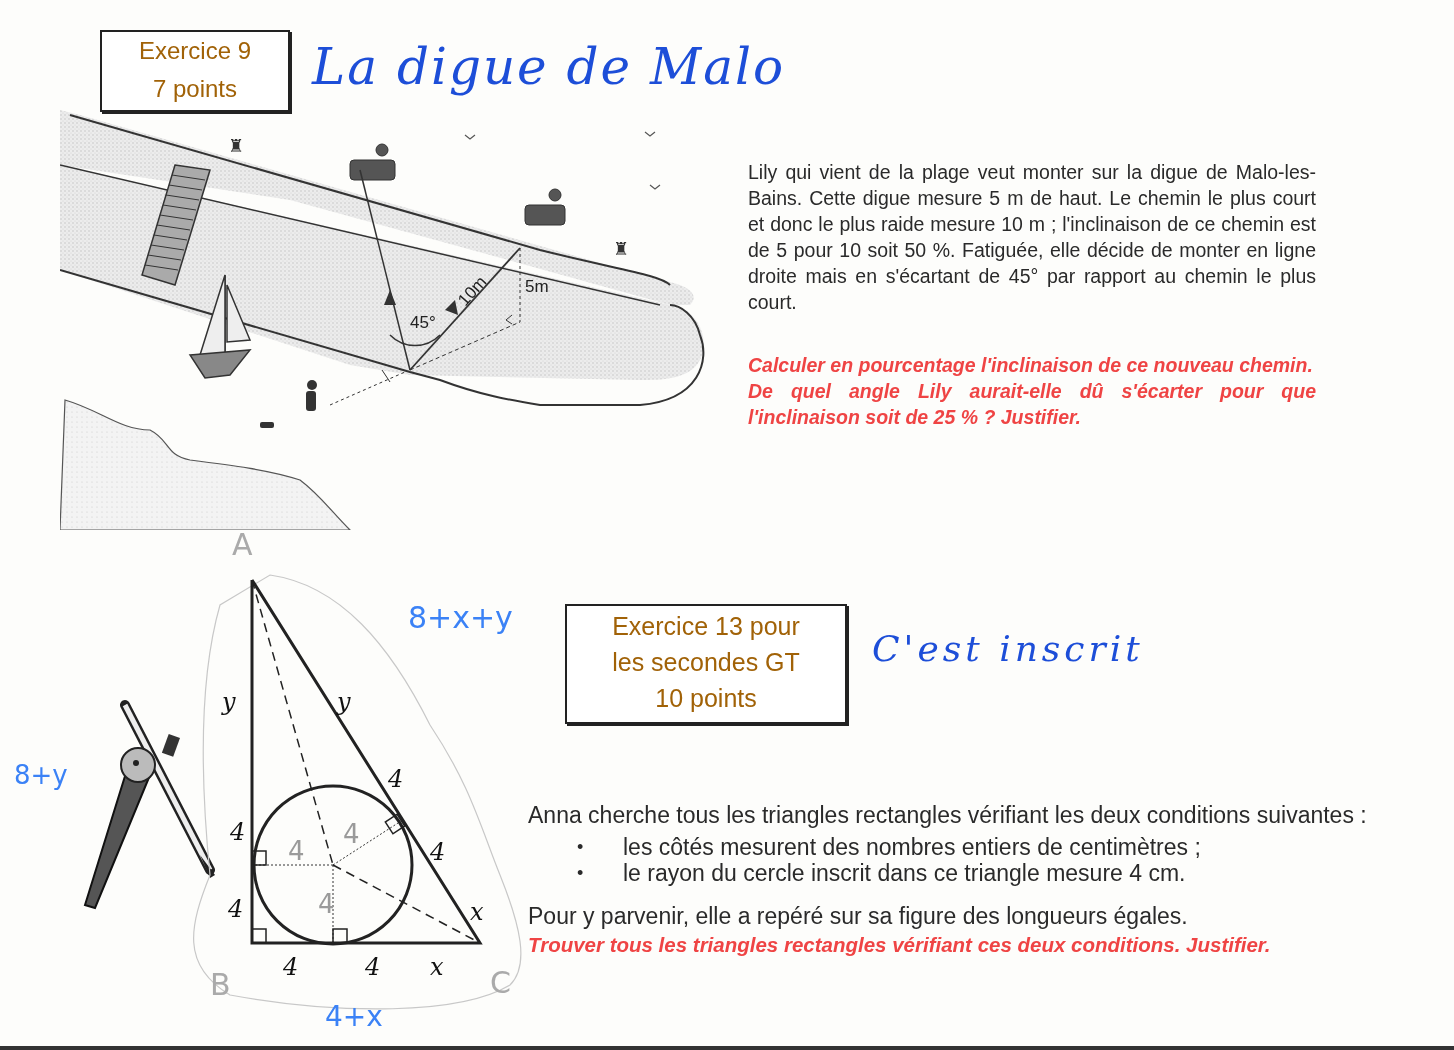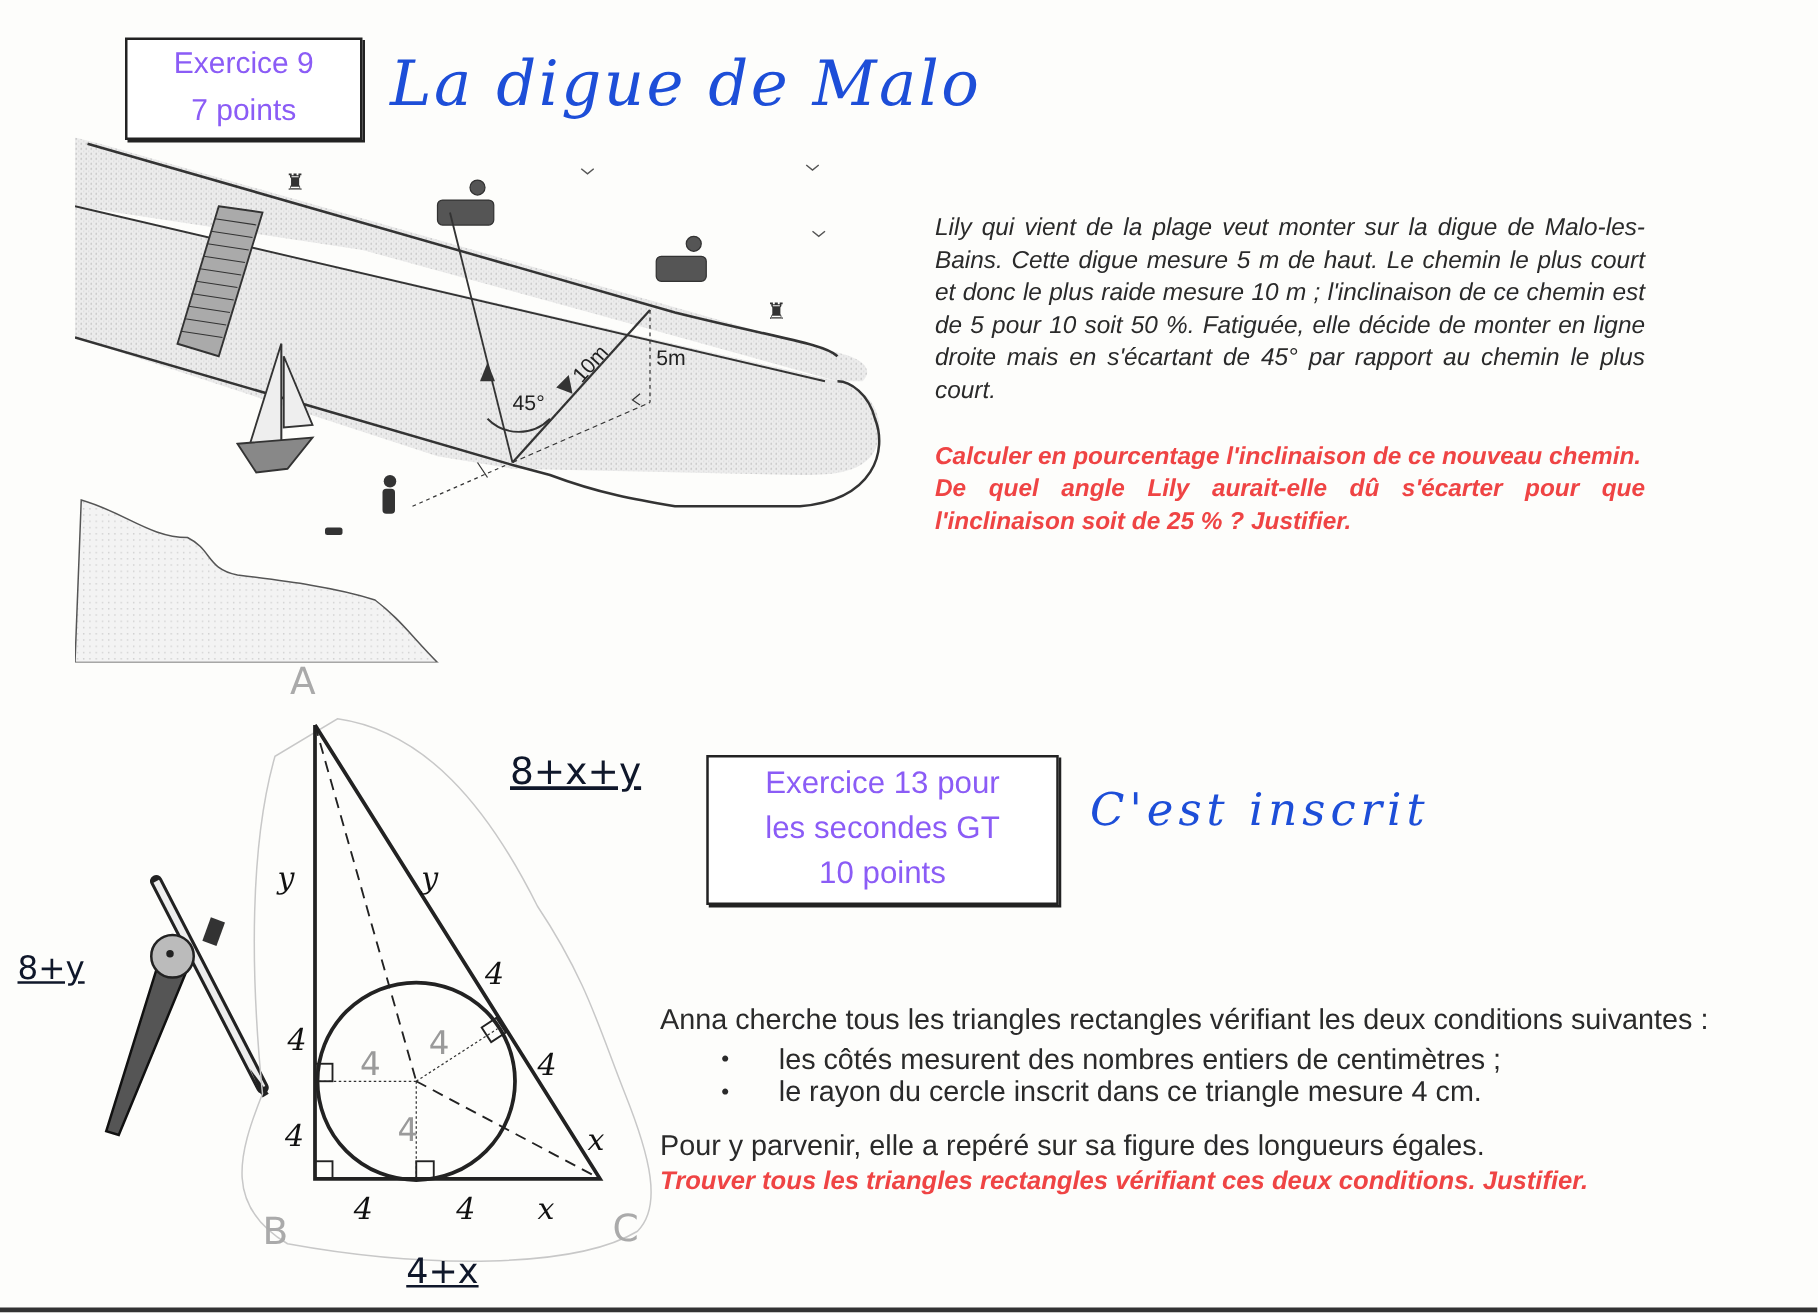--- a/index.html
+++ b/index.html
@@ -1,26 +1,26 @@
 <!DOCTYPE html>
 <html><head>
 <meta charset="utf-8">
 <style>
   html,body{margin:0;padding:0;}
   body{width:1454px;height:1050px;position:relative;background:#fdfdfb;overflow:hidden;font-family:"Liberation Sans",sans-serif;color:#1a1a1a;}
   .abs{position:absolute;}
-  .exbox{position:absolute;border:2px solid #222;box-shadow:2px 2px 0 #222;background:#fff;text-align:center;font-family:"Liberation Sans",sans-serif;font-size:24px;line-height:38px;color:#8b5cf6;}
+  .exbox{position:absolute;border:2px solid #222;box-shadow:2px 2px 0 #222;background:#fff;text-align:center;font-family:"Liberation Sans",sans-serif;font-size:24px;line-height:38px;color:#a16207;}
   .title{position:absolute;font-family:"DejaVu Serif",serif;font-style:italic;color:#1d4ed8;letter-spacing:2px;}
   .para{position:absolute;font-size:19.5px;line-height:26px;color:#2a2a2a;text-align:justify;}
   .para p{margin:0;}
   .q{font-style:italic;font-weight:bold;color:#ef4444;}
   .bullets{margin:0;padding-left:95px;list-style:none;}
   .bullets li{position:relative;}
   .bullets li::before{content:"•";position:absolute;left:-46px;font-size:18px;}
-  .hand{position:absolute;font-family:"DejaVu Sans",sans-serif;color:#0f172a;font-size:30px;text-decoration:underline;}
+  .hand{position:absolute;font-family:"DejaVu Sans",sans-serif;color:#3b82f6;font-size:30px;}
   .fold{position:absolute;left:0;top:1046px;width:1454px;height:4px;background:#333;}
 </style>
 </head>
 <body>
 
 <div class="exbox" style="left:100px;top:30px;width:186px;height:78px;">
   <div>Exercice 9</div>
   <div>7 points</div>
 </div>
 <div class="title" style="left:312px;top:38px;font-size:50px;">La digue de Malo</div>
@@ -102,21 +102,21 @@
   <text x="400" y="195" font-size="17" fill="#222" font-family="Liberation Sans, sans-serif" transform="rotate(-48 405 190)">10m</text>
   <text x="465" y="182" font-size="17" fill="#222" font-family="Liberation Sans, sans-serif">5m</text>
 
   <g fill="#333">
     <circle cx="252" cy="275" r="5"></circle>
       <rect x="246" y="281" width="10" height="20" rx="3"></rect>
     <rect x="200" y="312" width="14" height="6" rx="2"></rect>
   </g>
 </svg>
 
-<div class="para" style="left:748px;top:169px;width:568px;font-style:italic;">
+<div class="para" style="left:748px;top:159px;width:568px;">
   <p>Lily qui vient de la plage veut monter sur la digue de Malo-les-Bains. Cette digue mesure 5 m de haut. Le chemin le plus court et donc le plus raide mesure 10 m ; l'inclinaison de ce chemin est de 5 pour 10 soit 50 %. Fatiguée, elle décide de monter en ligne droite mais en s'écartant de 45° par rapport au chemin le plus court.</p>
 </div>
 <div class="para q" style="left:748px;top:352px;width:568px;">
   <p>Calculer en pourcentage l'inclinaison de ce nouveau chemin.</p>
   <p>De quel angle Lily aurait-elle dû s'écarter pour que l'inclinaison soit de 25 % ? Justifier.</p>
 </div>
 
 <div class="exbox" style="left:565px;top:604px;width:278px;height:114px;line-height:36px;font-size:25px;padding-top:2px;">
   <div>Exercice 13 pour</div>
   <div>les secondes GT</div>

